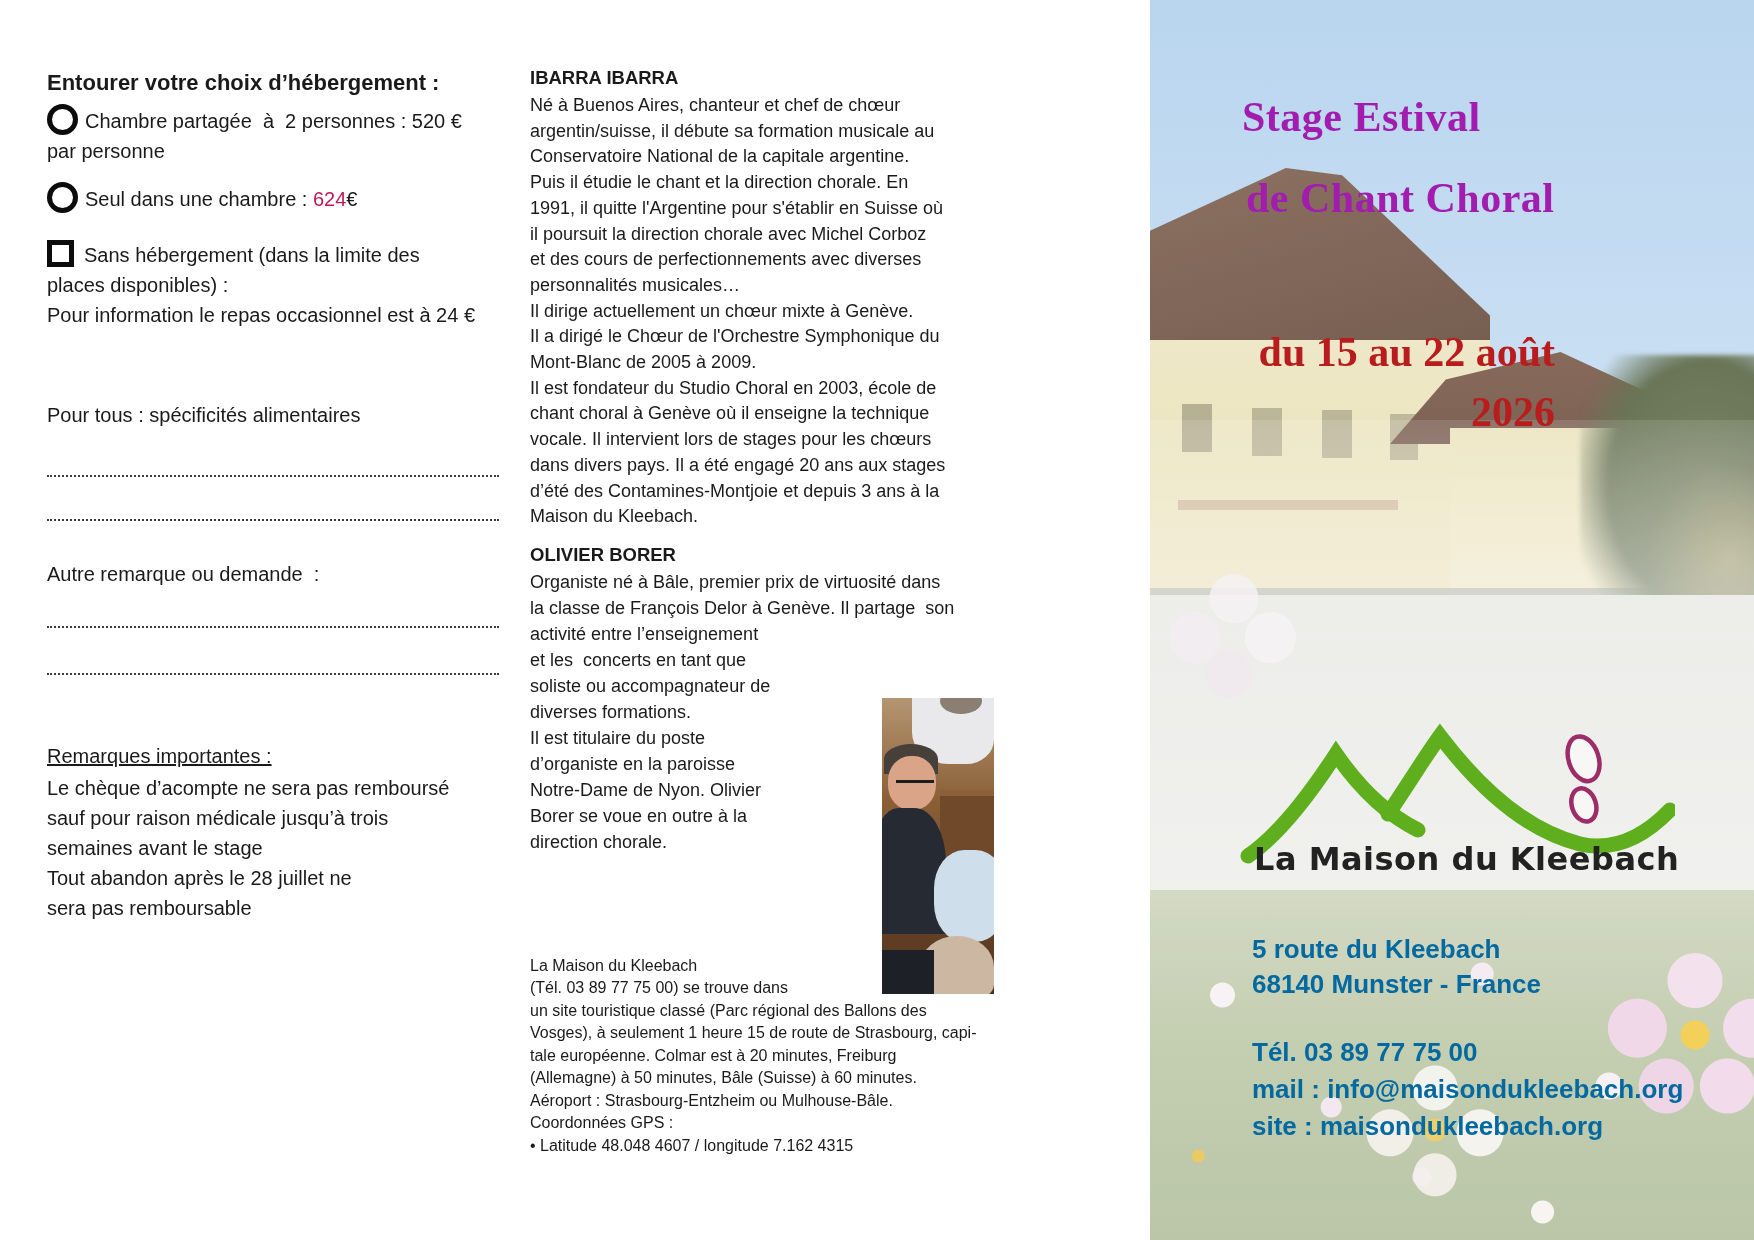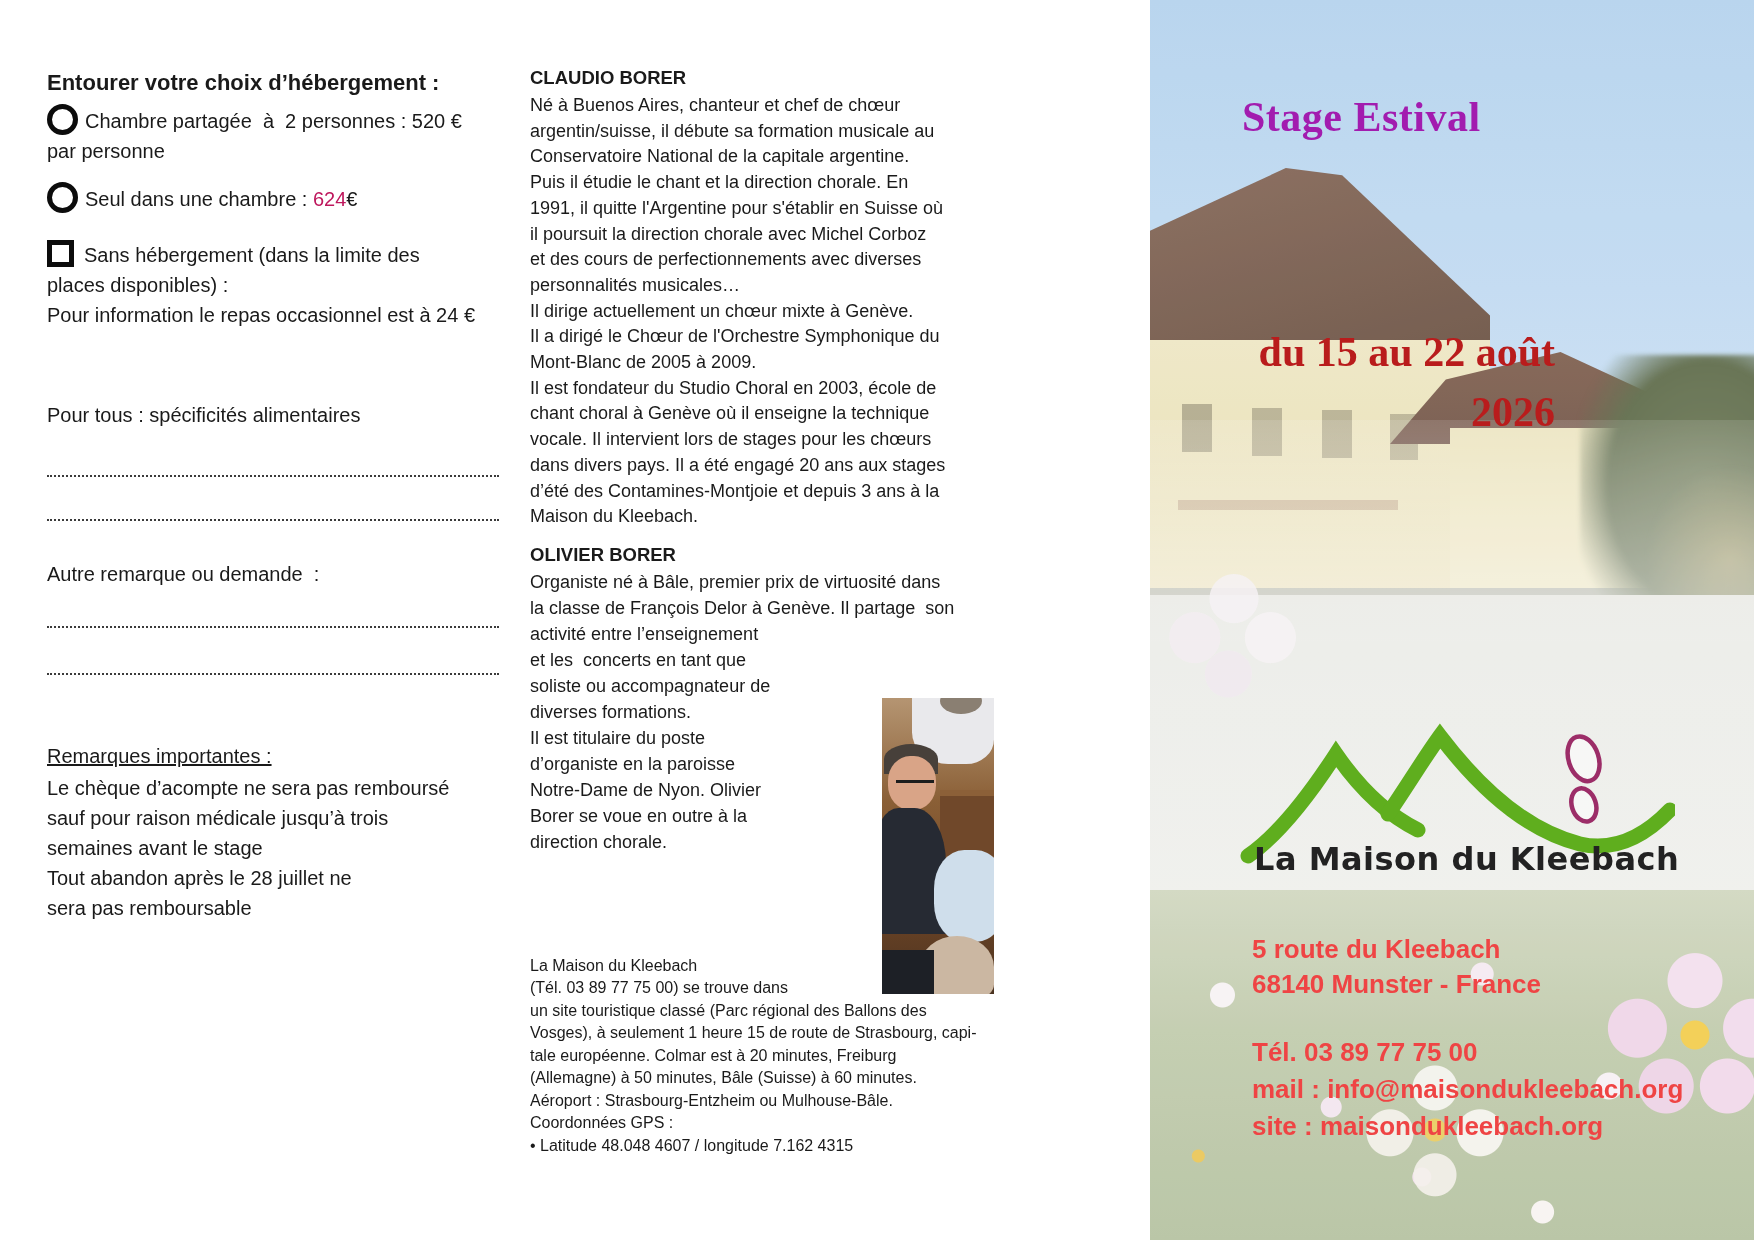--- a/index.html
+++ b/index.html
@@ -119,21 +119,21 @@
   .cover-title { position:absolute; font-family:"Liberation Serif", serif; font-weight:bold;
     font-size:42px; color:#a21caf; letter-spacing:.5px; }
   .title1 { left:92px; top:93px; }
   .title2 { left:96px; top:174px; }
   .dates { position:absolute; right:199px; top:322px; text-align:right;
     font-family:"Liberation Serif", serif; font-weight:bold; font-size:42px; line-height:60px;
     color:#b91c1c; white-space:pre-line; }
   .logo-svg { position:absolute; left:90px; top:716px; width:435px; height:150px; }
   .logo-text { position:absolute; left:104px; top:840px; font-family:"DejaVu Sans", sans-serif;
     font-weight:bold; font-size:32px; color:#222222; letter-spacing:.5px; }
-  .addr { position:absolute; left:102px; font-weight:bold; color:#ef4444; white-space:pre-line; }
+  .addr { position:absolute; left:102px; font-weight:bold; color:#0369a1; white-space:pre-line; }
   .addr1 { top:932px; font-size:26px; line-height:35px; }
   .addr2 { top:1034px; font-size:26px; line-height:37px; }
 </style>
 </head>
 <body>
 
 <div class="left-col">
   <p class="lc-heading">Entourer votre choix d’hébergement :</p>
 
   <p class="option opt1"><span class="marker-circle"></span><span class="prewrap">Chambre partagée  à  2 personnes : 520 €
@@ -158,21 +158,21 @@
   <p class="important-title">Remarques importantes :</p>
   <p class="important-text">Le chèque d’acompte ne sera pas remboursé
 sauf pour raison médicale jusqu’à trois
 semaines avant le stage
 Tout abandon après le 28 juillet ne
 sera pas remboursable</p>
 
 </div>
 
 <div class="mid-col">
-  <p class="bio-title">CLAUDIO BORER</p>
+  <p class="bio-title">IBARRA IBARRA</p>
   <p class="bio-text">Né à Buenos Aires, chanteur et chef de chœur
 argentin/suisse, il débute sa formation musicale au
 Conservatoire National de la capitale argentine.
 Puis il étudie le chant et la direction chorale. En
 1991, il quitte l'Argentine pour s'établir en Suisse où
 il poursuit la direction chorale avec Michel Corboz
 et des cours de perfectionnements avec diverses
 personnalités musicales…
 Il dirige actuellement un chœur mixte à Genève.
 Il a dirigé le Chœur de l'Orchestre Symphonique du
@@ -233,20 +233,21 @@
   <div class="layer trees2"></div>
   <div class="layer ground"></div>
   <div class="layer washout"></div>
   <div class="layer flower-pale"></div>
   <div class="layer meadow"></div>
   <div class="layer flower-pink"></div>
   <div class="layer flower-white"></div>
   <div class="layer haze"></div>
 
   <div class="cover-title title1">Stage Estival</div>
+  <div class="cover-title title2">de Chant Choral</div>
   <div class="dates">du 15 au 22 août
 2026</div>
 
   <svg class="logo-svg" viewBox="0 0 435 150">
     <path d="M8 140 C 40 118, 70 78, 96 38 C 118 70, 146 98, 178 114" fill="none" stroke="#5fae1e" stroke-width="15" stroke-linecap="round"></path>
     <path d="M148 98 C 166 72, 184 42, 200 20 C 244 78, 292 116, 340 128 C 375 136, 405 120, 430 94" fill="none" stroke="#5fae1e" stroke-width="15" stroke-linecap="round"></path>
     <g transform="rotate(-18 344 70)" stroke="#9c2d68" stroke-width="4.5" fill="rgba(255,255,255,0.5)">
       <ellipse cx="352" cy="44" rx="15" ry="23"></ellipse>
       <ellipse cx="338" cy="88" rx="12" ry="17"></ellipse>
     </g>

